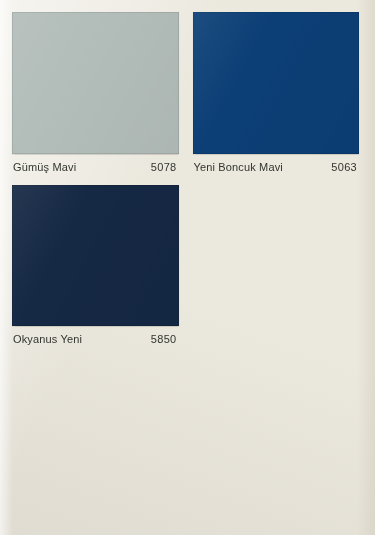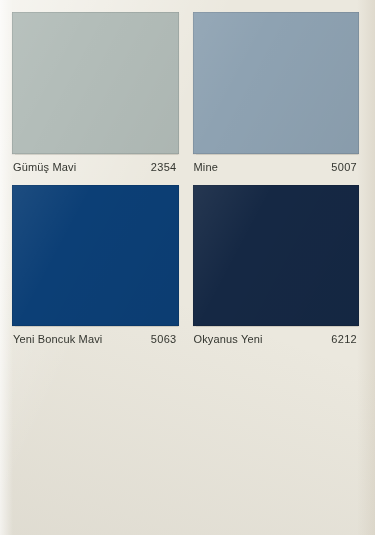--- a/index.html
+++ b/index.html
@@ -108,50 +108,41 @@
 
 <div id="color-card" style="background-color: rgb(235, 232, 222);">
   <div class="swatch-grid">
 
     <div class="swatch-cell">
       <div class="swatch-chip" style="background-color: rgb(179, 189, 185);">
           <span class="gloss"></span>
         </div>
       <div class="swatch-caption">
         <span class="swatch-name">Gümüş Mavi</span>
-        <span class="swatch-code">2354</span>
+        <span class="swatch-code">5078</span>
       </div>
     </div>
 
-    <div class="swatch-cell">
-      <div class="swatch-chip" style="background-color: rgb(142, 162, 178);">
-          <span class="gloss"></span>
-        </div>
-      <div class="swatch-caption">
-        <span class="swatch-name">Mine</span>
-        <span class="swatch-code">5007</span>
-      </div>
-    </div>
 
 
     <div class="swatch-cell">
       <div class="swatch-chip" style="background-color: rgb(12, 63, 118);">
           <span class="gloss"></span>
         </div>
       <div class="swatch-caption">
         <span class="swatch-name">Yeni Boncuk Mavi</span>
         <span class="swatch-code">5063</span>
       </div>
     </div>
 
     <div class="swatch-cell">
       <div class="swatch-chip" style="background-color: rgb(21, 40, 68);">
           <span class="gloss"></span>
         </div>
       <div class="swatch-caption">
         <span class="swatch-name">Okyanus Yeni</span>
-        <span class="swatch-code">6212</span>
+        <span class="swatch-code">5850</span>
       </div>
     </div>
 
 
   </div>
 </div>
 
 </body></html>

